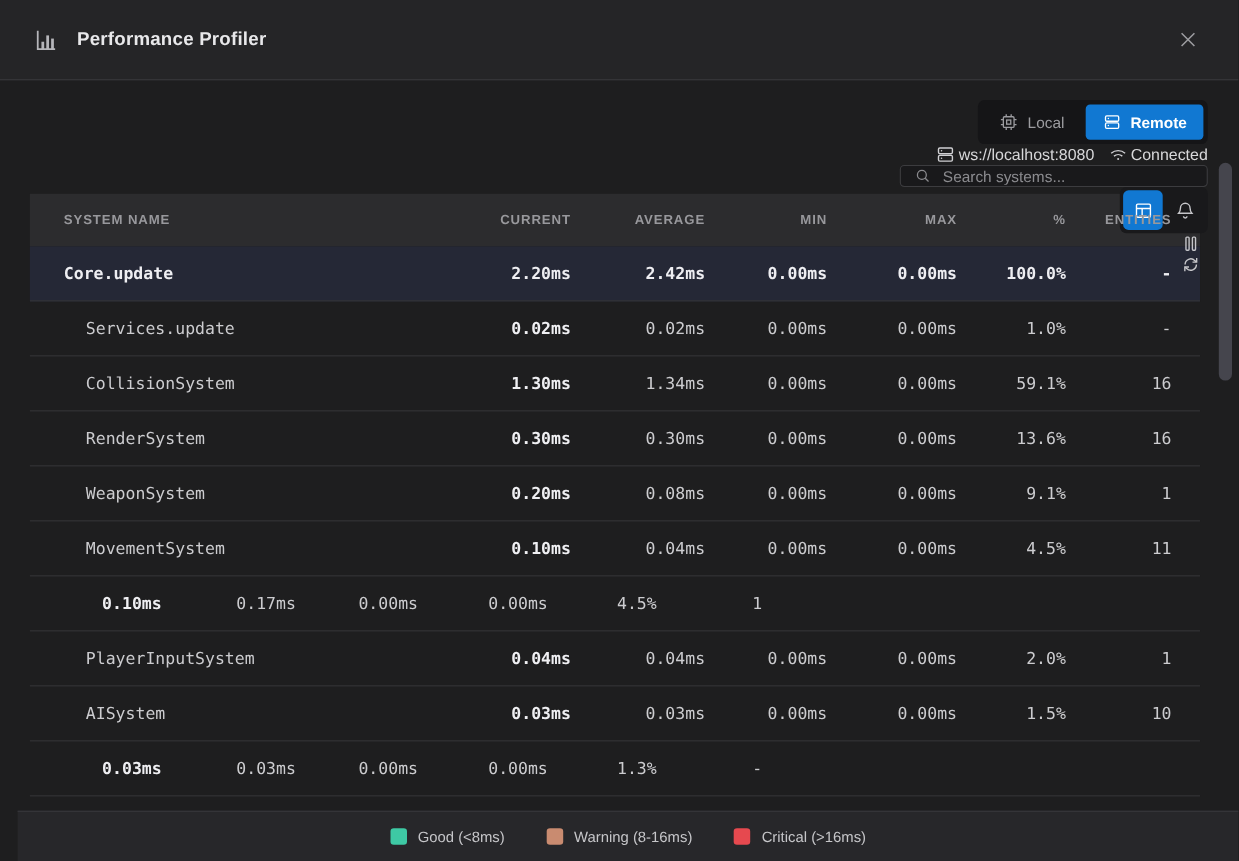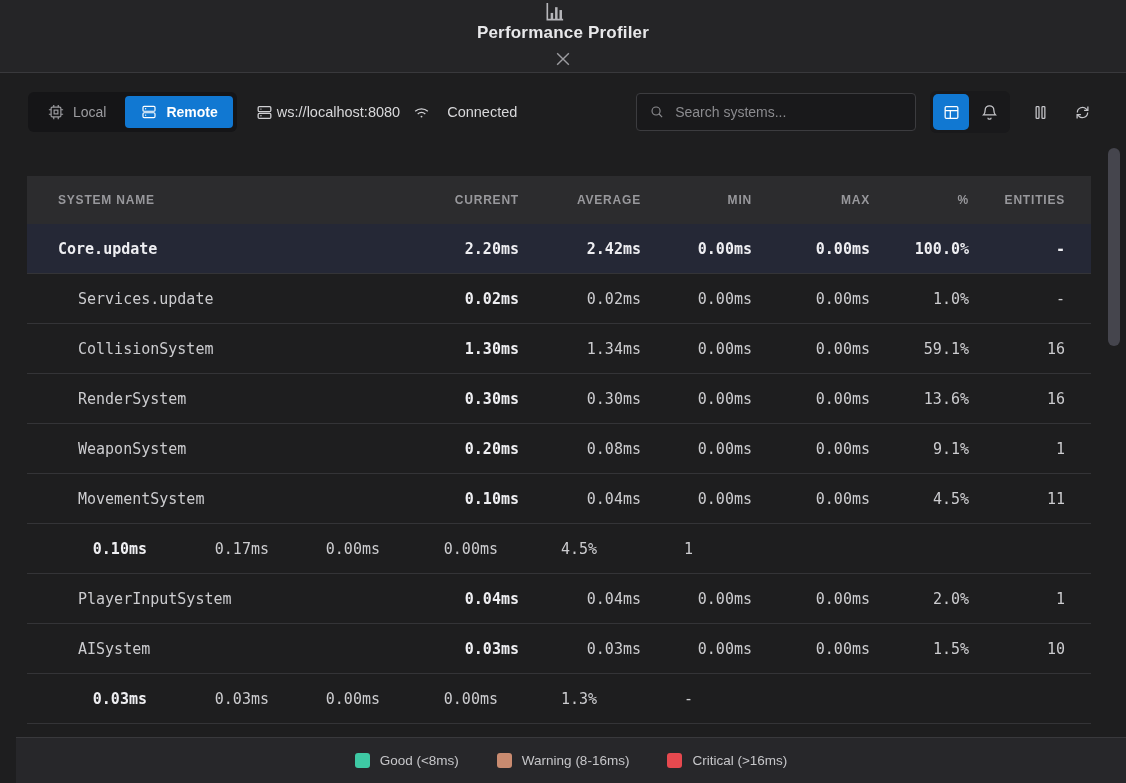--- a/index.html
+++ b/index.html
@@ -6,45 +6,45 @@
   html,body { width:1126px; height:783px; overflow:hidden; }
   body {
     background:#1e1e1f;
     font-family:"Liberation Sans", sans-serif;
     color:#d6d6d8;
     position:relative;
   }
   
   .topbar {
     height:73px; background:#252527; border-bottom:1px solid #39393c;
-    display:flex; align-items:center; padding:0 30px;flex-direction:column;
+    display:flex; align-items:center; padding:0 30px;
   }
   .topbar .app-icon { display:flex; align-items:center; margin-right:17px; }
   .topbar .title { font-size:17px; font-weight:700; color:#e8e8ea; letter-spacing:.2px; }
   .topbar .spacer { flex:1; }
   .close-btn { background:none; border:none; cursor:pointer; display:flex; padding:6px; }
 
   
   .toolbar {
     margin-top:18px; padding:0 28px; height:42px;
-    display:flex; align-items:center;
+    display:flex; align-items:flex-end;flex-direction:column;
   }
   .mode-group {
     background:#151517; border-radius:6px; padding:4px; display:flex; gap:4px;
   }
   .mode-btn {
     display:flex; align-items:center; gap:8px; border:none; cursor:pointer;
     background:transparent; color:#9c9ca0; font-size:14px; font-family:inherit;
     padding:7px 15px; border-radius:4px;
   }
   .mode-btn.active { background:var(--accent); color:#fff; font-weight:700; }
   .conn { display:flex; align-items:center; margin-left:18px; font-size:14.5px; color:#d8d8da; }
   .conn .url { margin-left:3px; }
   .conn .wifi { margin-left:12px; display:flex; align-items:center; }
-  .conn .status { margin-left:16px; }
+  .conn .status { margin-left:2px; }
   .toolbar .flex-spacer { flex:1; }
   .searchbox {
     width:280px; height:38px; background:#19191b; border:1px solid #3c3c3f;
     border-radius:4px; display:flex; align-items:center; padding:0 12px; gap:10px;
   }
   .searchbox input {
     background:transparent; border:none; outline:none; color:#cfcfd2;
     font-size:14px; font-family:inherit; width:100%;
   }
   .searchbox input::placeholder { color:#8b8b8f; }

